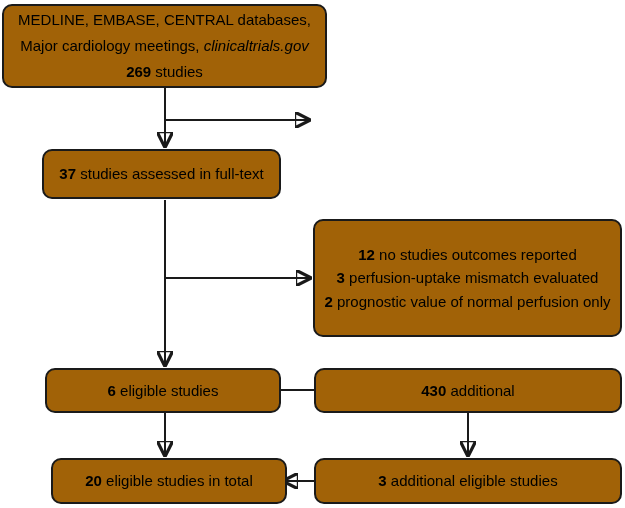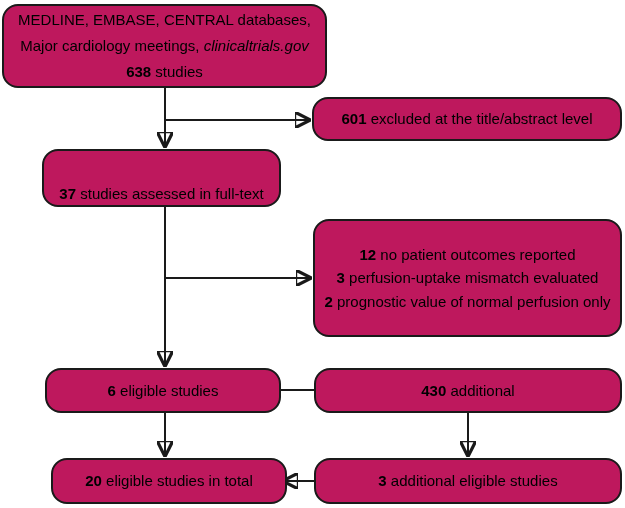--- a/index.html
+++ b/index.html
@@ -11,23 +11,23 @@
   #stage {
     position: relative;
     width: 625px;
     height: 508px;
     background: #ffffff;
     overflow: hidden;
   }
   .box {
     position: absolute;
     box-sizing: border-box;
-    background: #be185d;
+    background: #a16207;
     border: 2px solid #1a1a1a;
-    border-radius: 16px;
+    border-radius: 10px;
     color: #000000;
     font-size: 15px;
     display: flex;
     flex-direction: column;
     align-items: center;
     justify-content: center;
     text-align: center;
     line-height: 1.55;
   }
   .box .line { white-space: pre-wrap; }
@@ -41,21 +41,21 @@
     pointer-events: none;
   }
   #connectors path {
     stroke: #1a1a1a;
     stroke-width: 2;
     fill: none;
   }
   
   #box-sources    { left: 2px;   top: 4px;   width: 325px; height: 84px; line-height: 1.75; }
   #box-excluded   { left: 312px; top: 97px;  width: 310px; height: 44px; }
-  #box-fulltext   { left: 42px;  top: 149px; width: 239px; height: 58px; justify-content: flex-end; }
+  #box-fulltext   { left: 42px;  top: 149px; width: 239px; height: 50px; }
   #box-reasons    { left: 313px; top: 219px; width: 309px; height: 118px; line-height: 1.54; }
   #box-eligible   { left: 45px;  top: 368px; width: 236px; height: 45px; }
   #box-references { left: 314px; top: 368px; width: 308px; height: 45px; }
   #box-total      { left: 45px;  top: 458px; width: 236px; height: 46px; margin-left: 6px; }
   #box-additional { left: 314px; top: 458px; width: 308px; height: 46px; }
 </style>
 </head>
 <body>
 
 <div id="stage">
@@ -72,33 +72,30 @@
     <path d="M165,278 L310,278" marker-end="url(#arrow)"></path>
     <path d="M281,390 L314,390"></path>
     <path d="M165,413 L165,455" marker-end="url(#arrow)"></path>
     <path d="M468,413 L468,455" marker-end="url(#arrow)"></path>
     <path d="M314,481 L284,481" marker-end="url(#arrow)"></path>
   </svg>
 
   <div class="box" id="box-sources">
     <div class="line">MEDLINE, EMBASE, CENTRAL databases,</div>
     <div class="line"><span>Major cardiology meetings, </span><span class="it">clinicaltrials.gov</span></div>
-    <div class="line"><span class="num">638</span><span> studies</span></div>
+    <div class="line"><span class="num">269</span><span> studies</span></div>
   </div>
 
-  <div class="box" id="box-excluded">
-    <div class="line"><span class="num">601</span><span> excluded at the title/abstract level</span></div>
-  </div>
 
   <div class="box" id="box-fulltext">
     <div class="line"><span class="num">37</span><span> studies assessed in full-text</span></div>
   </div>
 
   <div class="box" id="box-reasons">
-    <div class="line"><span class="num">12</span><span> no patient outcomes reported</span></div>
+    <div class="line"><span class="num">12</span><span> no studies outcomes reported</span></div>
     <div class="line"><span class="num">3</span><span> perfusion-uptake mismatch evaluated</span></div>
     <div class="line"><span class="num">2</span><span> prognostic value of normal perfusion only</span></div>
   </div>
 
   <div class="box" id="box-eligible">
     <div class="line"><span class="num">6</span><span> eligible studies</span></div>
   </div>
 
   <div class="box" id="box-references">
     <div class="line"><span class="num">430</span><span> additional</span></div>

